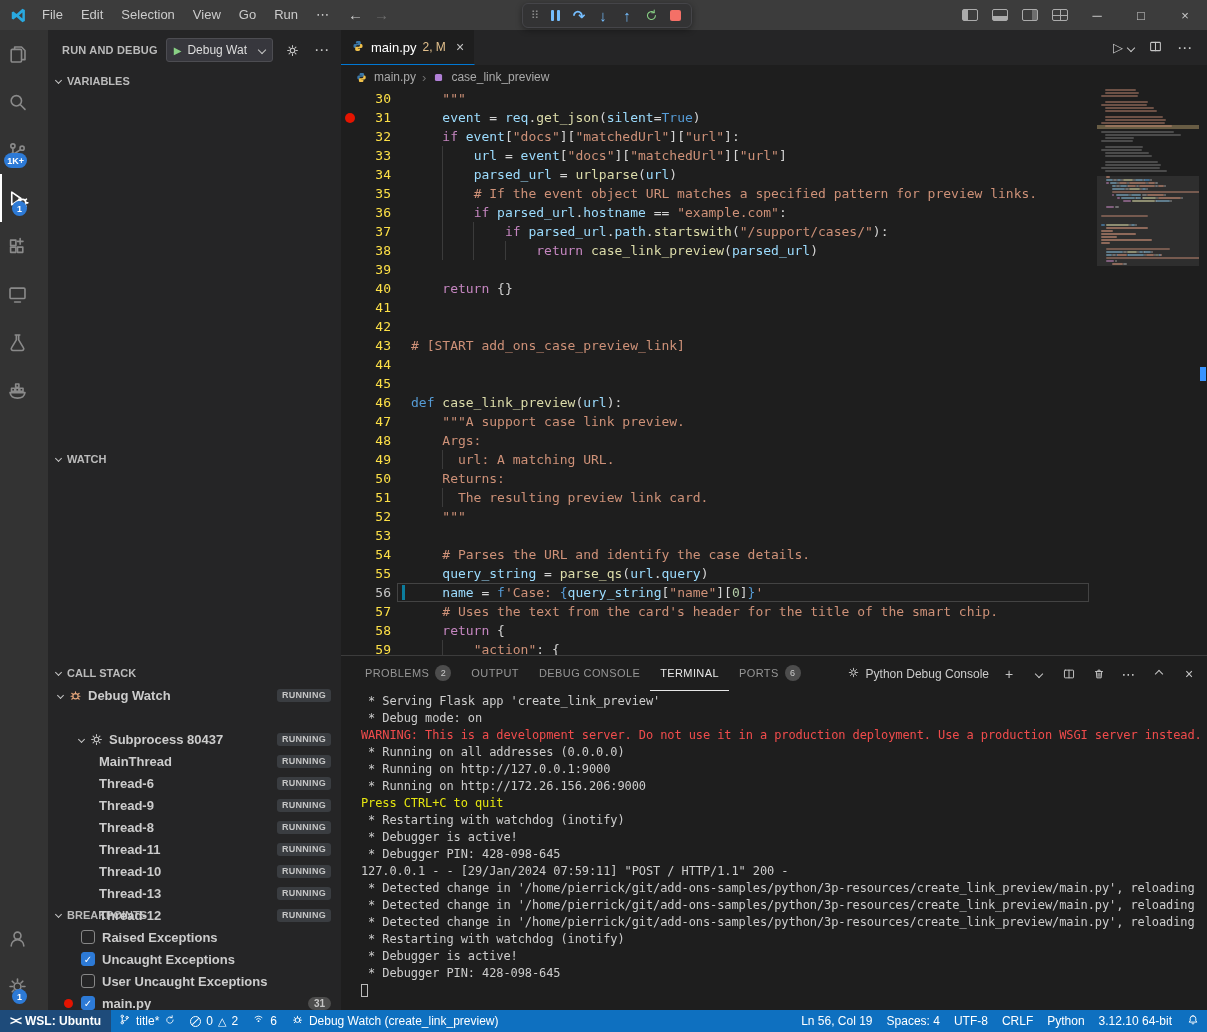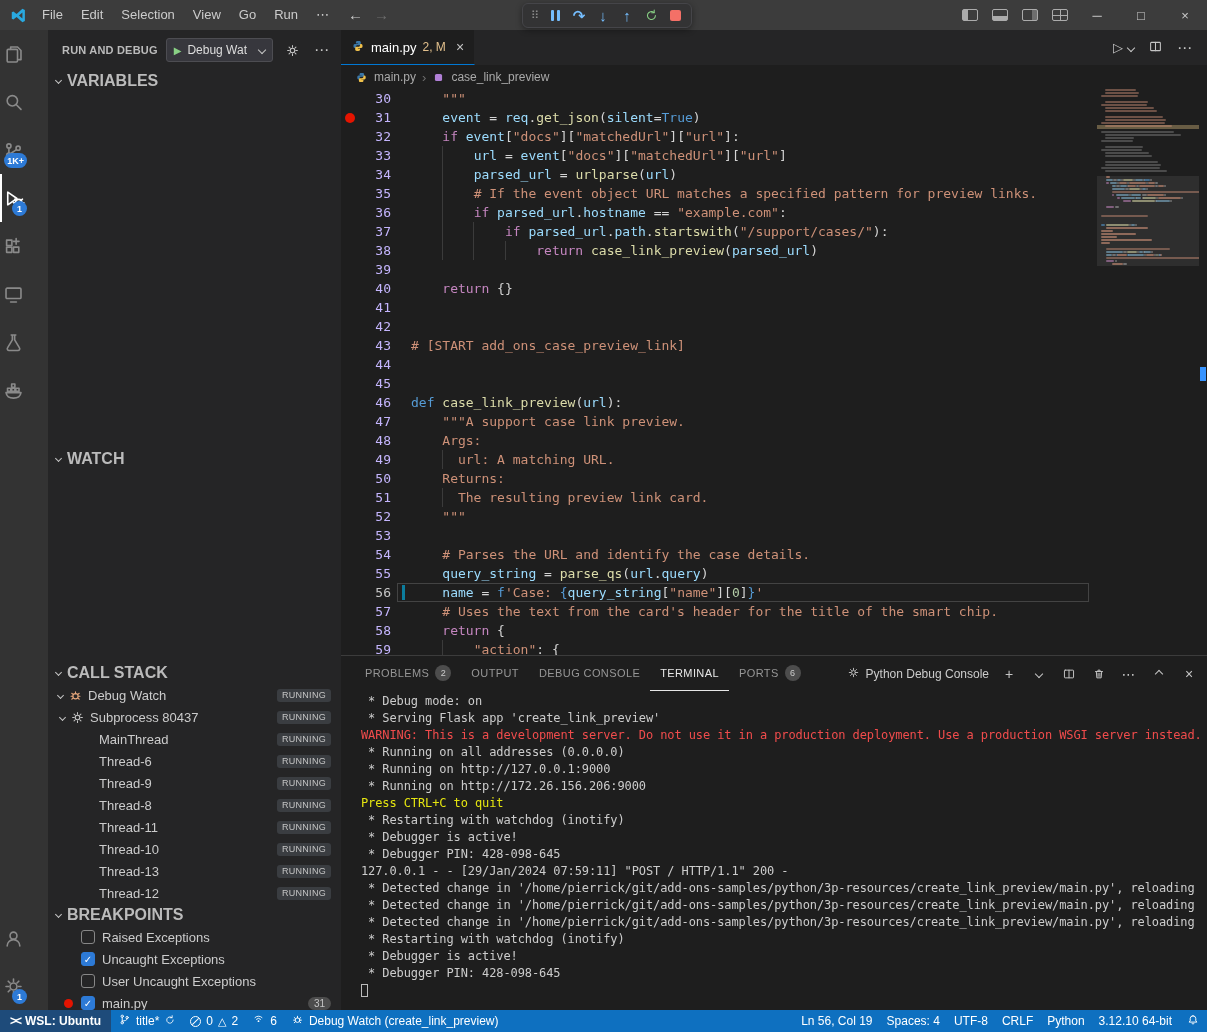--- a/index.html
+++ b/index.html
@@ -30,40 +30,40 @@
   .wl i{position:absolute;background:#ABABAB;display:block;}
   .wl.left i{left:0;top:0;bottom:0;width:5px;}
   .wl.bottom i{left:0;right:0;bottom:0;height:4px;}
   .wl.right i{right:0;top:0;bottom:0;width:5px;opacity:.45;}
   .wl.grid i{left:7px;top:0;bottom:0;width:1px;}
   .wl.grid em{position:absolute;left:0;right:0;top:5px;height:1px;background:#ABABAB;}
   .wctl{width:44px;height:30px;display:flex;align-items:center;justify-content:center;color:#CCCCCC;font-size:13px;}
 
   
   .activitybar{position:absolute;top:30px;bottom:22px;left:0;width:48px;background:#333333;z-index:20;}
-  .act-item{width:32px;height:48px;display:flex;align-items:center;position:relative;border-left:2px solid transparent;text-decoration:underline;}
+  .act-item{width:32px;height:48px;display:flex;align-items:center;justify-content:center;position:relative;border-left:2px solid transparent;text-decoration:underline;}
   .act-item.active{border-left-color:#FFFFFF;}
   .act-badge{position:absolute;right:5px;bottom:6px;min-width:15px;height:15px;border-radius:9px;background:#2D7AD6;color:#fff;
              font-size:9px;display:flex;align-items:center;justify-content:center;padding:0 3px;font-weight:bold;}
   .act-bottom{position:absolute;bottom:0;left:0;}
 
   
   .sidebar{position:absolute;top:30px;bottom:22px;left:48px;width:293px;background:#252526;overflow:hidden;}
   .sb-top{height:40px;display:flex;align-items:center;padding:0 8px 0 14px;gap:8px;}
   .sb-title{font-size:11px;font-weight:bold;color:#BBBBBB;letter-spacing:.2px;white-space:nowrap;}
   .launch{display:flex;align-items:center;gap:6px;background:#37373D;border:1px solid #4D4D52;border-radius:3px;height:24px;padding:0 7px;flex:1;min-width:0;}
   .launch .play{color:#89D185;font-size:10px;}
   .launch .lab{font-size:12px;color:#DDD;white-space:nowrap;overflow:hidden;}
   .cv{width:6px;height:6px;border-right:1.2px solid #C5C5C5;border-bottom:1.2px solid #C5C5C5;transform:rotate(45deg);display:inline-block;flex:none;}
   .cv.up{transform:rotate(225deg);}
   .sb-act{width:22px;height:22px;display:flex;align-items:center;justify-content:center;color:#C5C5C5;}
   .dots{font-size:15px;color:#C5C5C5;letter-spacing:1px;}
-  .sec-h{height:22px;display:flex;align-items:center;gap:6px;padding:0 8px;font-size:16px;font-weight:bold;color:#BBBBBB;}
+  .sec-h{height:22px;display:flex;align-items:center;gap:6px;padding:0 8px;font-size:11px;font-weight:bold;color:#BBBBBB;}
   .sec-h .cv{width:5px;height:5px;margin-top:-2px;}
-  .sec-body{position:relative;}
+  .sec-body{position:relative;font-weight:bold;}
   .vars-body{height:356px;}
   .watch-body{height:192px;}
   .stack-body{height:220px;}
   .row22{height:22px;display:flex;align-items:center;font-size:13px;color:#CCCCCC;}
   .stack-row .cv{width:5px;height:5px;margin:0 5px 0 0;}
   .badge-running{margin-left:auto;margin-right:10px;background:#3A3D41;color:#C5C5C5;font-size:9px;padding:1.5px 5px;border-radius:3px;letter-spacing:.3px;flex:none;}
   .bp-row{padding-left:14px;gap:7px;}
   .bpzone{width:12px;display:flex;align-items:center;justify-content:center;flex:none;}
   .bpdot{width:9px;height:9px;border-radius:50%;background:#E51400;}
   .cb{width:14px;height:14px;border:1px solid #878787;border-radius:3px;background:transparent;flex:none;display:flex;align-items:center;justify-content:center;font-size:10px;color:#fff;}
@@ -80,21 +80,21 @@
   .ed-actions{margin-left:auto;display:flex;align-items:center;gap:14px;padding-right:14px;color:#C5C5C5;}
   .ed-actions .run{display:flex;align-items:center;gap:2px;font-size:13px;}
   .breadcrumb{height:24px;display:flex;align-items:center;gap:6px;padding:0 14px;font-size:12px;color:#A9A9A9;background:#1E1E1E;}
   .bc-sep{color:#6e6e6e;font-size:13px;}
   .editor{position:absolute;top:59px;bottom:355px;left:0;right:0;overflow:hidden;background:#1E1E1E;}
   .code-area{position:absolute;top:0;bottom:0;left:0;right:118px;overflow:hidden;}
   .lrow{height:19px;display:flex;font-family:"DejaVu Sans Mono",monospace;font-size:13px;line-height:19px;position:relative;}
   .lgut{width:56px;flex:none;display:flex;align-items:center;position:relative;}
   .lbp{width:18px;display:flex;align-items:center;justify-content:center;flex:none;}
   .lbp .bpdot{width:10px;height:10px;}
-  .lnum{width:32px;text-align:right;color:#c4b5fd;flex:none;}
+  .lnum{width:32px;text-align:right;color:#fde047;flex:none;}
   .lrow.cur .lnum{color:#C6C6C6;}
   .modm{position:absolute;right:-8px;top:2px;bottom:2px;width:3px;background:#0C7D9D;}
   .lcode{flex:1;position:relative;padding-left:14px;white-space:pre;overflow:hidden;}
   .lrow.cur .lcode{box-shadow:inset 0 0 0 1px rgba(255,255,255,.17);}
   .guide{position:absolute;top:0;bottom:0;width:1px;background:#3B3B3B;}
   .tk-p{color:#D4D4D4}.tk-k{color:#C586C0}.tk-d{color:#569CD6}.tk-f{color:#DCDCAA}
   .tk-v{color:#9CDCFE}.tk-s{color:#CE9178}.tk-c{color:#CE9178}.tk-o{color:#569CD6}.tk-n{color:#B5CEA8}
   .minimap{position:absolute;top:0;bottom:0;right:8px;width:102px;overflow:hidden;}
   .mrow{position:absolute;left:4px;right:4px;height:2px;}
   .mrow b{position:absolute;top:0;height:2px;border-radius:1px;}
@@ -326,21 +326,21 @@
           <span class="cv"></span>
           <span class="svgi">
             <svg width="15" height="15" viewBox="0 0 20 20" fill="none" stroke="#E8A87C" stroke-width="1.4" stroke-linecap="round" stroke-linejoin="round" style="color:#E8A87C">
               <circle cx="10" cy="11" r="3.5"></circle>
               <path d="M10 7.5V5M6.8 8.5 5 7M13.2 8.5 15 7M6.5 11H4M16 11h-2.5M6.8 13.5 5 15M13.2 13.5 15 15"></path>
             </svg>
           </span>
           <span style="margin-left: 5px;">Debug Watch</span>
           <span class="badge-running">RUNNING</span>
         </div>
-        <div class="row22 stack-row" style="padding-left: 12px;">
+        <div class="row22 stack-row" style="padding-left: 31px; margin-top: 22px;">
           <span class="cv"></span>
           <span class="svgi">
             <svg width="15" height="15" viewBox="0 0 20 20" fill="none" stroke="#C5C5C5" stroke-width="1.4" stroke-linecap="round" stroke-linejoin="round" style="color:#C5C5C5">
               <circle cx="10" cy="10" r="3"></circle>
               <path d="M10 3.5v2.2M10 14.3v2.2M3.5 10h2.2M14.3 10h2.2M5.4 5.4 7 7M13 13l1.6 1.6M14.6 5.4 13 7M7 13l-1.6 1.6"></path>
             </svg>
           </span>
           <span style="margin-left: 5px;">Subprocess 80437</span>
           <span class="badge-running">RUNNING</span>
         </div>
@@ -952,22 +952,22 @@
               </span>
             </span>
           <span class="pa dots">⋯</span>
           <span class="pa">
               <span class="cv up"></span>
             </span>
           <span class="pa">×</span>
         </div>
       </div>
       <div class="term" id="terminal">
+          <div class="tline"> * Serving Flask app 'create_link_preview'</div>
           <div class="tline"> * Debug mode: on</div>
-          <div class="tline"> * Serving Flask app 'create_link_preview'</div>
           <div class="tline error">WARNING: This is a development server. Do not use it in a production deployment. Use a production WSGI server instead.</div>
           <div class="tline"> * Running on all addresses (0.0.0.0)</div>
           <div class="tline"> * Running on http://127.0.0.1:9000</div>
           <div class="tline"> * Running on http://172.26.156.206:9000</div>
           <div class="tline warn">Press CTRL+C to quit</div>
           <div class="tline"> * Restarting with watchdog (inotify)</div>
           <div class="tline"> * Debugger is active!</div>
           <div class="tline"> * Debugger PIN: 428-098-645</div>
           <div class="tline">127.0.0.1 - - [29/Jan/2024 07:59:11] "POST / HTTP/1.1" 200 -</div>
           <div class="tline"> * Detected change in '/home/pierrick/git/add-ons-samples/python/3p-resources/create_link_preview/main.py', reloading</div>

